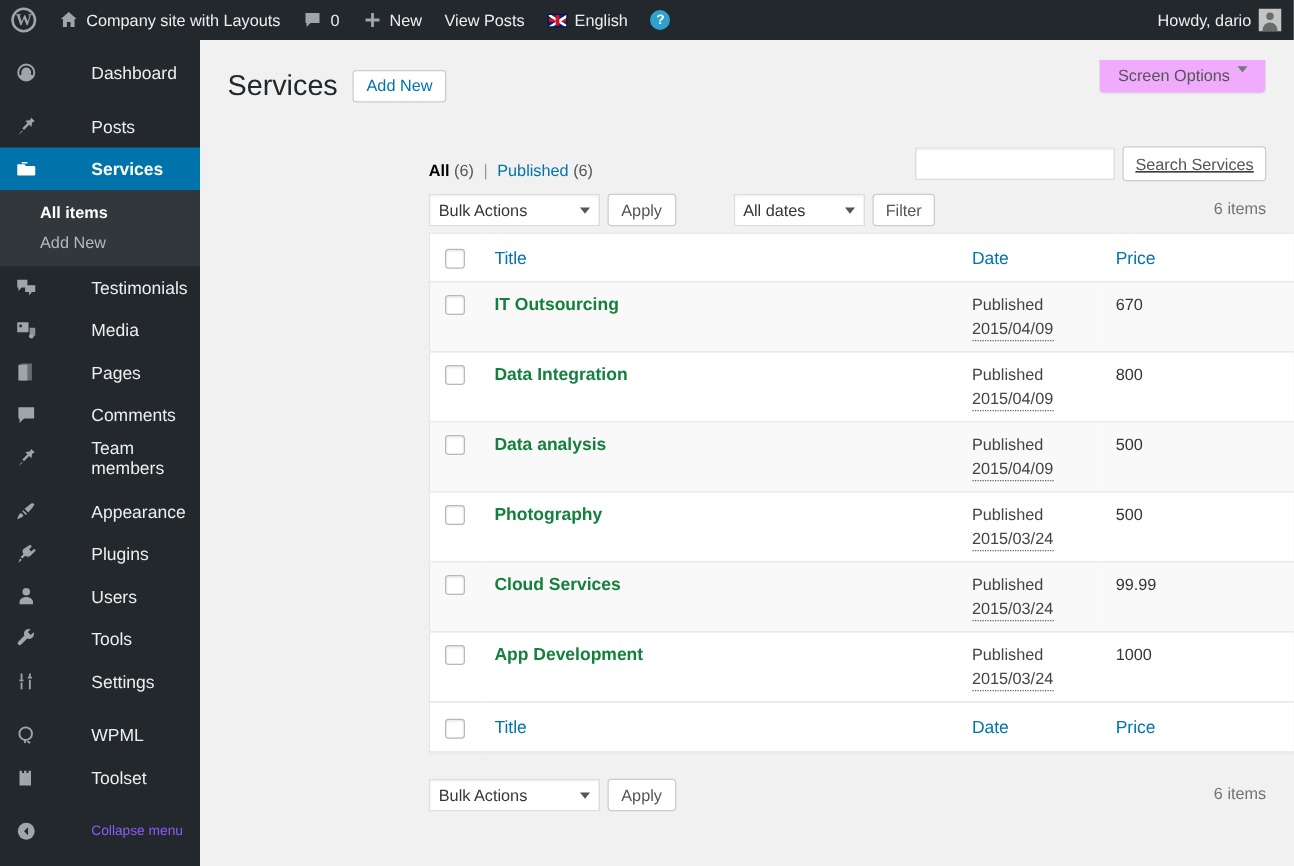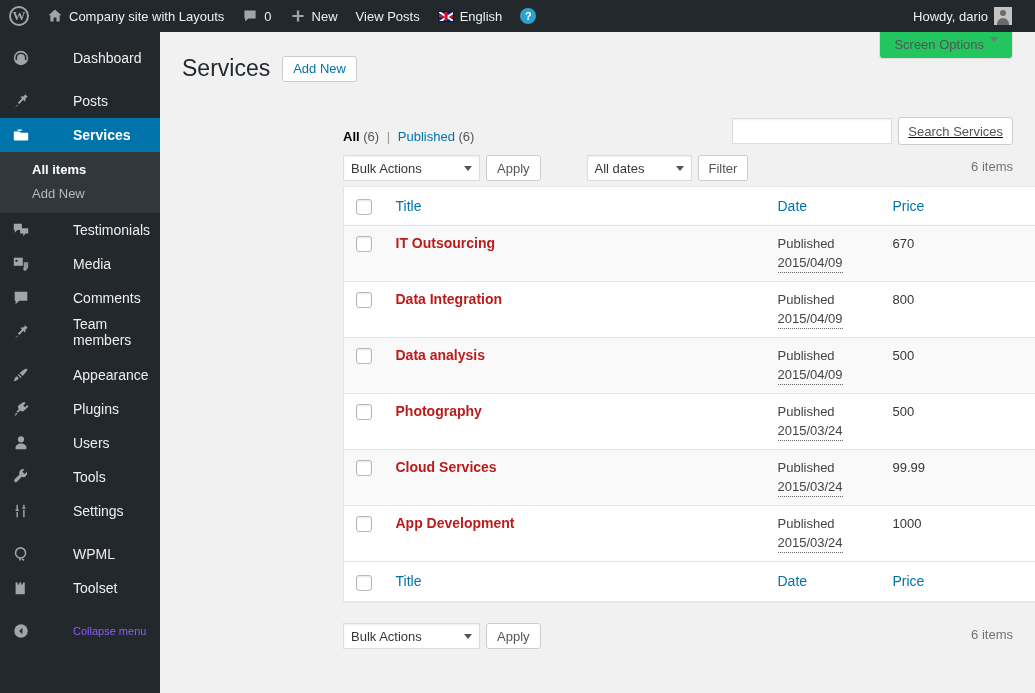--- a/index.html
+++ b/index.html
@@ -113,22 +113,22 @@
   .collapse-item .mi-icon { color: #a0a5aa; }
 
   
   #main {
     position: absolute; top: 32px; left: 160px;
     width: 875px; height: 661px;
     background: #f1f1f1;
     overflow: hidden;
   }
   #screen-meta {
-    position: absolute; top: 0; right: 22px;
-    background: #22c55e; border: 1px solid #ddd; border-top: none;
+    position: absolute; top: 16px; right: 22px;
+    background: #f0abfc; border: 1px solid #ddd; border-top: none;
     border-radius: 0 0 4px 4px;
     padding: 5px 14px 6px 14px;
     font-size: 13px; color: #555; cursor: pointer;
     display: flex; align-items: flex-start; gap: 6px;
     z-index: 5;
   }
   .caret-down {
     width: 0; height: 0; border-left: 4px solid transparent;
     border-right: 4px solid transparent; border-top: 5px solid #777;
   }
@@ -232,21 +232,21 @@
   .col-date { width: 115px; }
   .col-price { width: auto; }
   .cb {
     width: 16px; height: 16px;
     border: 1px solid #b4b9be; background: #fff;
     border-radius: 3px; display: inline-block;
     box-shadow: inset 0 1px 2px rgba(0,0,0,.1);
     cursor: pointer; vertical-align: middle;
   }
   .row-title {
-    color: #b91c1c; font-weight: bold; font-size: 14px;
+    color: #15803d; font-weight: bold; font-size: 14px;
     cursor: pointer; line-height: 18px;
   }
   .cell-date {
     color: #444; font-size: 13px; line-height: 19px;
   }
   .date-abbr {
     border-bottom: 1px dotted #666; display: inline-block;
   }
   .cell-price { color: #32373c; font-size: 13px; line-height: 19px; }
   .head-link { cursor: pointer; }
@@ -298,21 +298,21 @@
     </span>
     <span>English</span>
   </div>
 
   <div class="ab-item">
     <span class="help-icon">?</span>
   </div>
 
   <div class="ab-spacer"></div>
 
-  <div class="ab-item" style="padding-right:23px;">
+  <div class="ab-item" style="padding-right:10px;">
     <span>Howdy, dario</span>
     <span class="avatar-wrap">
       <span class="avatar-head"></span>
       <span class="avatar-body"></span>
     </span>
   </div>
 </div>
 
 <div id="sidebar">
 
@@ -367,20 +367,29 @@
       <svg class="icon-svg" width="18" height="18" viewBox="0 0 20 20" fill="currentColor">
         <path d="M2 3h10v9H2z"></path>
           <circle cx="5" cy="6.5" r="1.3" fill="#23282d"></circle>
         <path d="M13 8h5v7h-5z" opacity=".85"></path>
           <circle cx="14.5" cy="15.5" r="2"></circle>
       </svg>
     </span>
     <span>Media</span>
   </div>
 
+  <div class="menu-item">
+    <span class="mi-icon">
+      <svg class="icon-svg" width="18" height="18" viewBox="0 0 20 20" fill="currentColor">
+        <path d="M5 2h10v15H5z" opacity=".55"></path>
+          <path d="M3 3h8v14H3z"></path>
+      </svg>
+    </span>
+    <span>Pages</span>
+  </div>
 
   <div class="menu-item">
     <span class="mi-icon">
       <svg class="icon-svg" width="18" height="18" viewBox="0 0 20 20" fill="currentColor">
         <path d="M3 3h14v10H8l-4 4v-4H3z"></path>
       </svg>
     </span>
     <span>Comments</span>
   </div>
 

